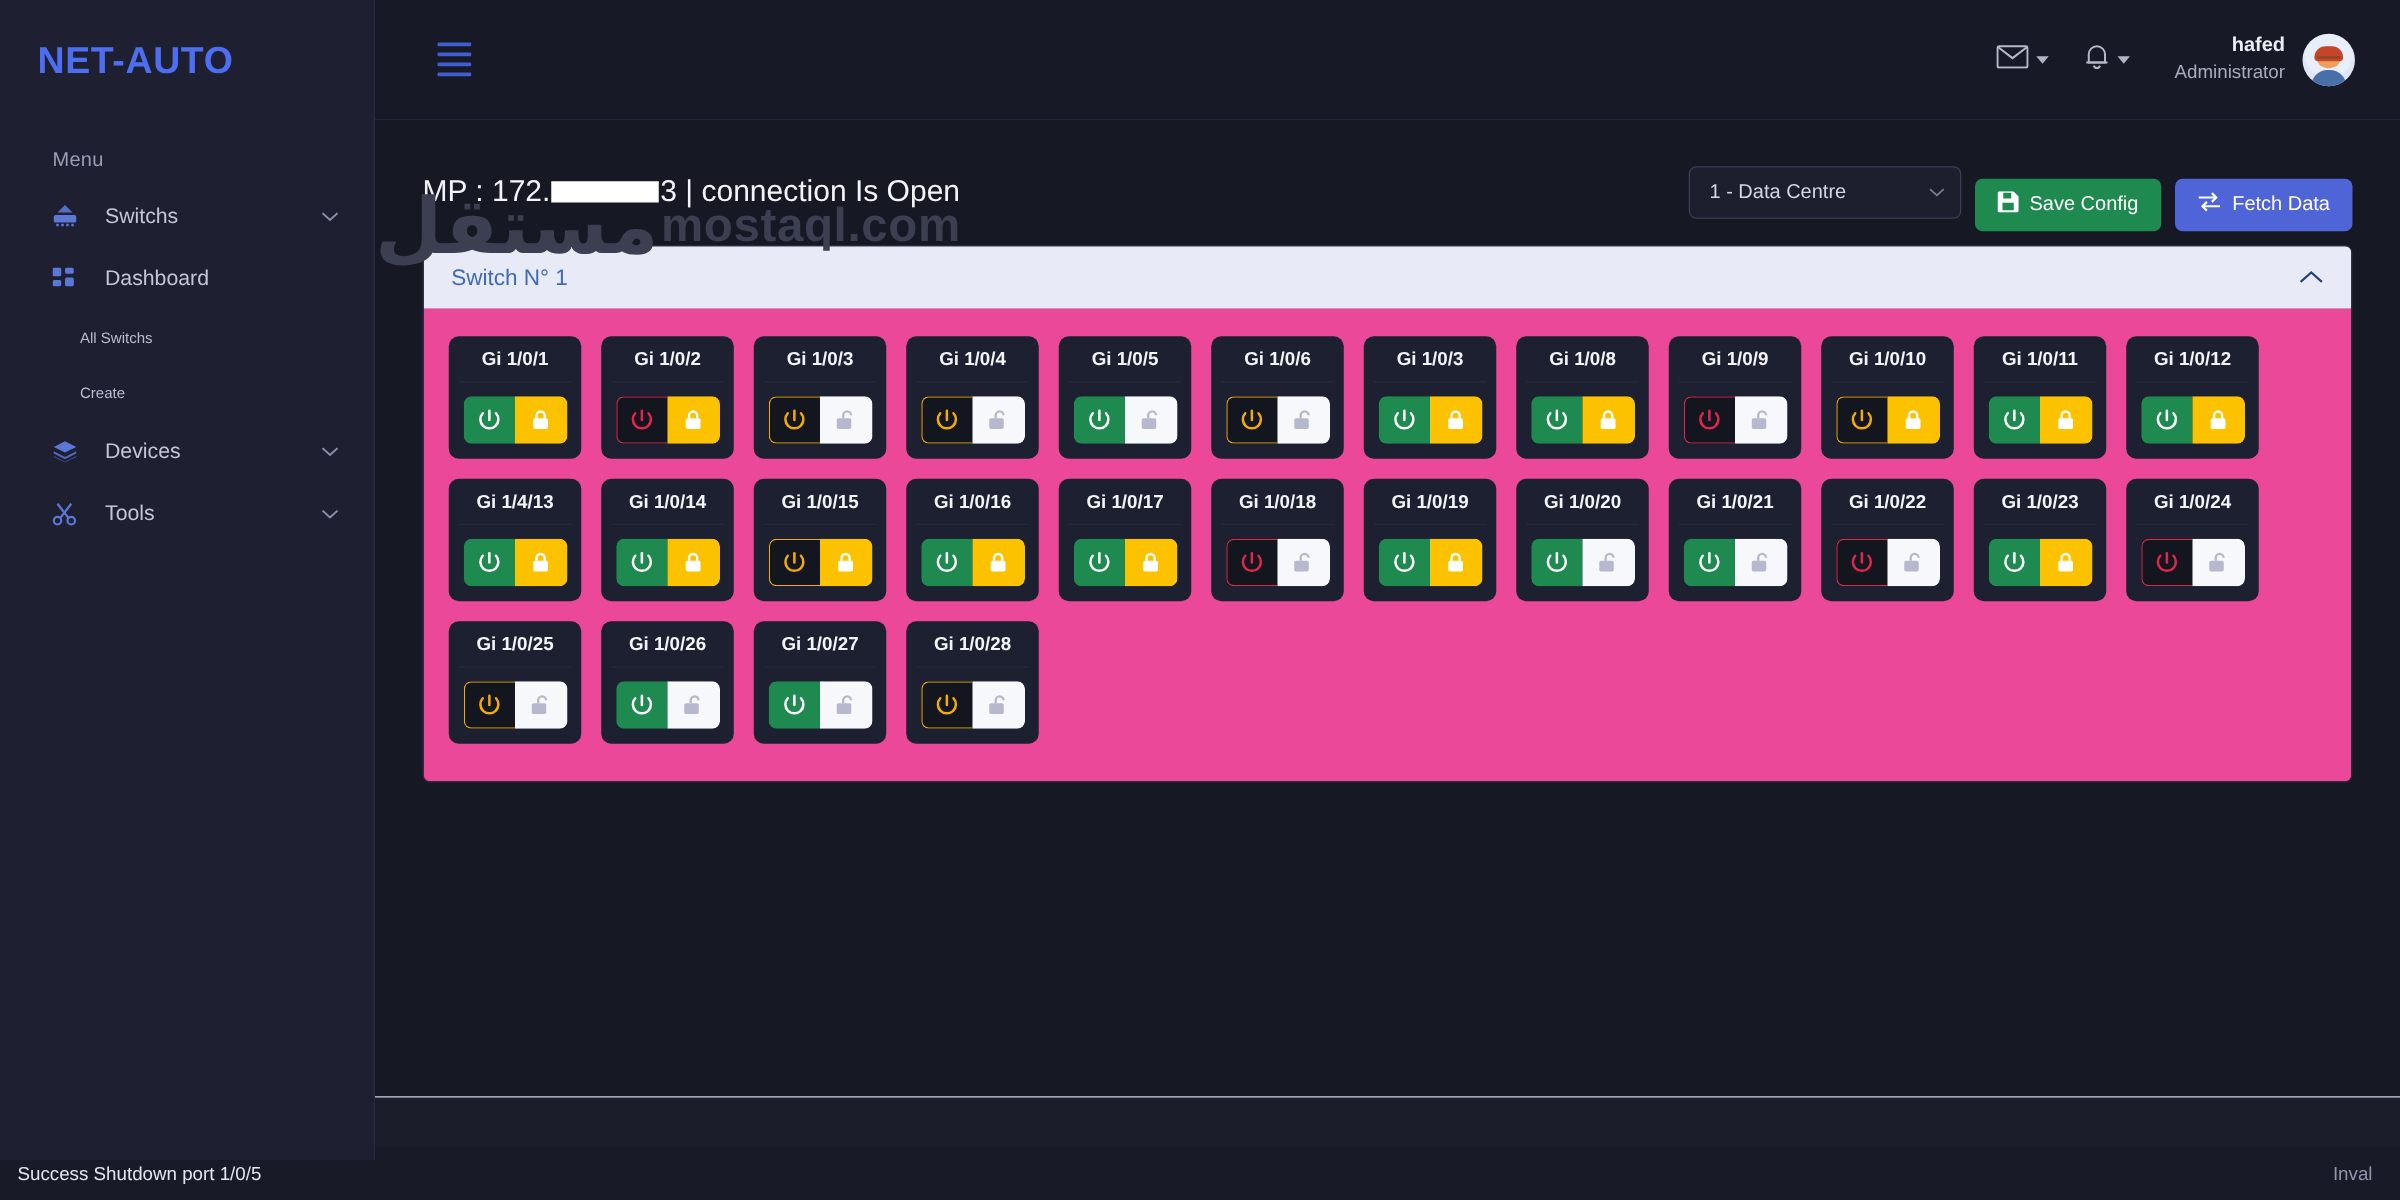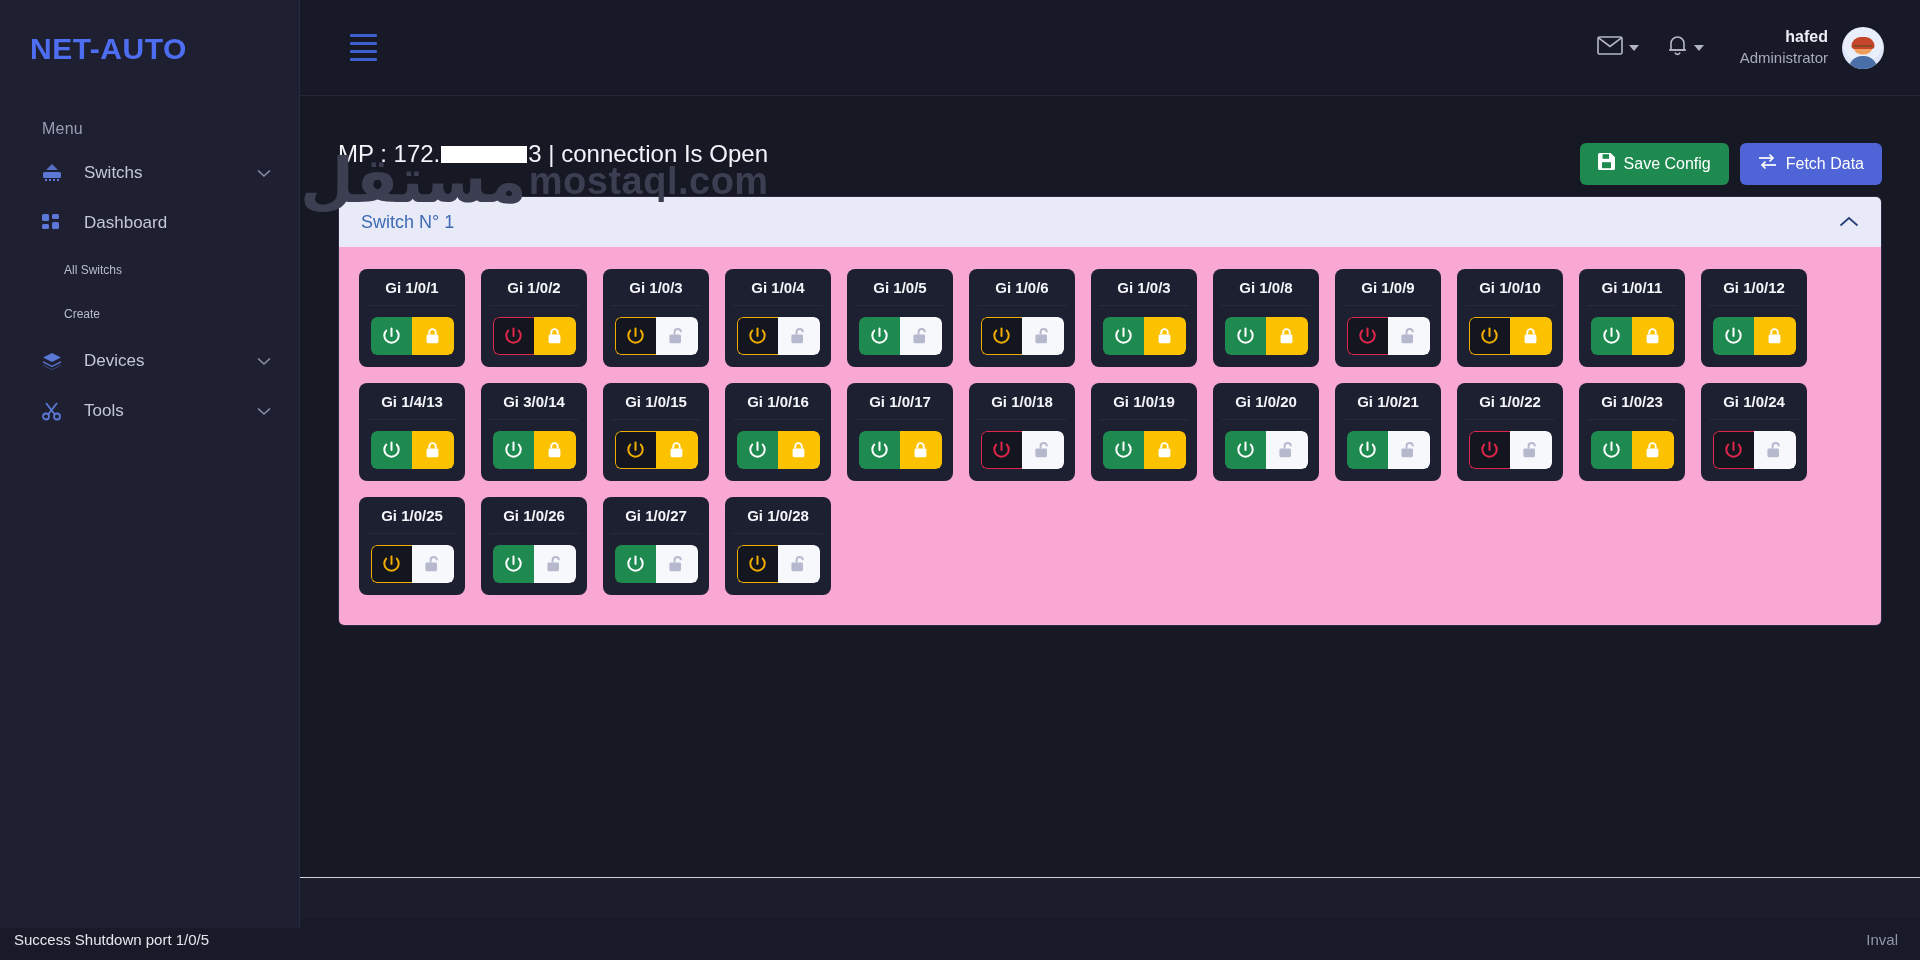--- a/index.html
+++ b/index.html
@@ -115,21 +115,21 @@
   .acc {
     margin-top: 10px; border: 1px solid #2a2d42; border-radius: 6px; overflow: hidden;
     background: #161824;
   }
   .acc-head {
     background: #e8eaf7; height: 50px; display: flex; align-items: center;
     padding: 0 22px 0 22px; cursor: pointer;
   }
   .acc-title { color: #3f6bb5; font-size: 18px; }
   .acc-caret { margin-left: auto; color: #26407a; display: flex; }
-  .acc-body { padding: 14px 8px 22px 12px; background: #f9a8d4; }
+  .acc-body { padding: 14px 8px 22px 12px; background: #ec4899; }
 
   .port-grid { display: flex; flex-wrap: wrap; gap: 0px 0px; }
   .port-card {
     width: 106px; margin: 8px 8px 8px 8px; background: #1d2031;
     border-radius: 8px; padding: 10px 0 12px 0; text-align: center;
   }
   .port-name {
     color: #f4f5fa; font-size: 15px; font-weight: 700; padding-bottom: 9px;
     border-bottom: 1px solid #272a3c; margin: 0 8px 11px 8px;
   }
@@ -316,20 +316,28 @@
     <div class="content">
 
       <div class="page-head">
         <div class="page-title">
           <span>MP : 172.</span>
           <span class="redact"></span>
           <span>3 | connection Is Open</span>
         </div>
 
         <div class="head-actions">
+          <div class="select-box">
+            <span>1 - Data Centre</span>
+            <span class="select-caret">
+              <svg width="13" height="8" viewBox="0 0 13 8" fill="none" stroke="currentColor" stroke-width="1.4">
+                  <path d="M1 1.3 L6.5 6.3 L12 1.3"></path>
+                </svg>
+            </span>
+          </div>
           <div class="btn btn-green">
             <span>
               <svg width="17" height="17" viewBox="0 0 17 17" fill="currentColor">
                 <path d="M1.6 0h11L17 4.2v11.2A1.6 1.6 0 0 1 15.4 17H1.6A1.6 1.6 0 0 1 0 15.4V1.6A1.6 1.6 0 0 1 1.6 0z"></path>
                 <rect x="4" y="9.2" width="9" height="6" fill="#1e8a4f"></rect>
                 <rect x="4.6" y="1.2" width="6.4" height="4.6" fill="#1e8a4f"></rect>
               </svg>
             </span>
             <span>Save Config</span>
           </div>
@@ -625,21 +633,21 @@
                     <span>
                       <svg width="17" height="18" viewBox="0 0 17 18" fill="currentColor">
                         <path d="M4.3 7.5 V5.4 a4.2 4.2 0 0 1 8.4 0 V7.5 h-1.9 V5.4 a2.3 2.3 0 0 0 -4.6 0 V7.5 Z"></path>
                         <rect x="2.6" y="7.6" width="11.8" height="8.6" rx="1.4"></rect>
                       </svg>
                     </span>
                   </div>
                 </div>
               </div>
               <div class="port-card">
-                <div class="port-name">Gi 3/0/14</div>
+                <div class="port-name">Gi 1/0/14</div>
                 <div class="toggle-pair">
                   <div class="tg pw-on">
                     <span>
                       <svg width="19" height="19" viewBox="0 0 19 19" fill="none" stroke="currentColor" stroke-width="2" stroke-linecap="round">
                         <path d="M9.5 1.5 V9"></path>
                         <path d="M14.8 3.6 a7.2 7.2 0 1 1 -10.6 0"></path>
                       </svg>
                     </span>
                   </div>
                   <div class="tg lk-locked">

